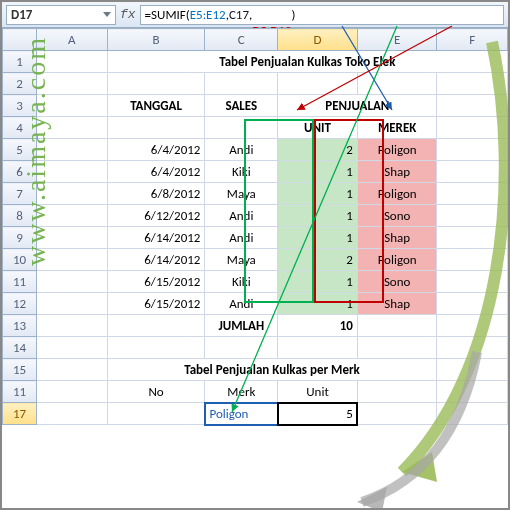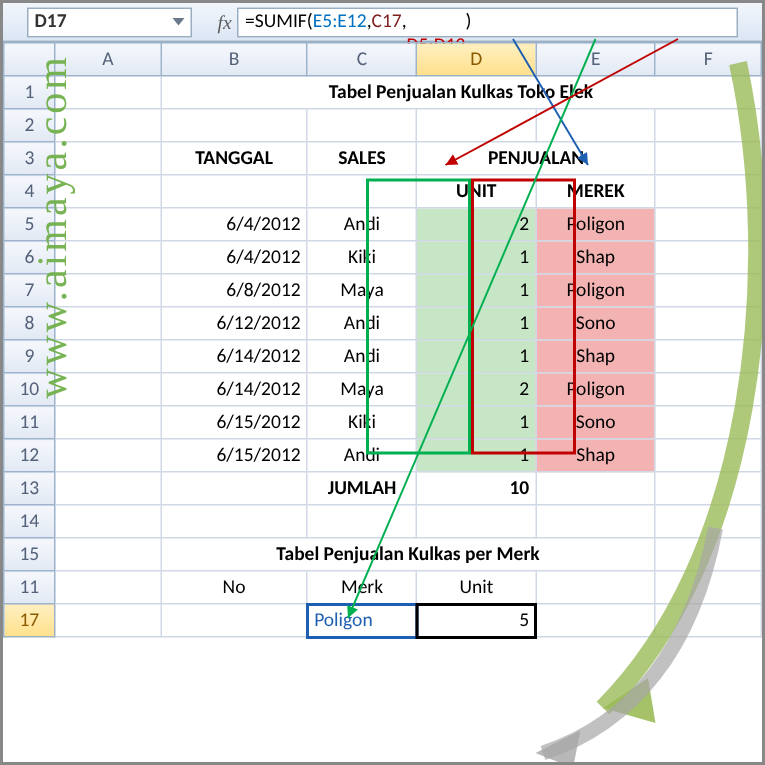--- a/index.html
+++ b/index.html
@@ -14,22 +14,22 @@
     border: 2px solid #888;
   }
 
   
   .top {
     display: flex;
     align-items: center;
     height: 26px;
     background: linear-gradient(#f2f6fb,#dbe6f4);
     border-bottom: 1px solid #9aaec2;
-    padding: 0 16px;
-    gap: 17px;
+    padding: 0 4px;
+    gap: 4px;
   }
   .namebox {
     width: 110px;
     height: 20px;
     background: #fff;
     border: 1px solid #9aaec2;
     display: flex;
     align-items: center;
     justify-content: space-between;
     padding: 0 4px;
@@ -43,35 +43,35 @@
     border-top: 5px solid #6a7a8c;
   }
   .fxwrap {
     display: flex;
     align-items: center;
     gap: 4px;
     flex: 1;
   }
   .fxlabel {
     font-style: italic;
-    font-family: Liberation Serif, serif;
+    font-family: Liberation Mono, monospace;
     color: #5a5a5a;
   }
   .formulabar {
     flex: 1;
     height: 20px;
     background: #fff;
     border: 1px solid #9aaec2;
     padding: 0 4px;
     display: flex;
     align-items: center;
     white-space: nowrap;
   }
   .formulabar .arg1 { color: #0070c0; }
-  .formulabar .arg2 { color: #7f1d1d; }
+  .formulabar .arg2 { color: #0f172a; }
   .formulabar .arg3 { color: #c00000; margin-top: 31px; }
 
   
   .grid {
     position: relative;
     user-select: none;
   }
   table {
     border-collapse: collapse;
     width: 100%;

